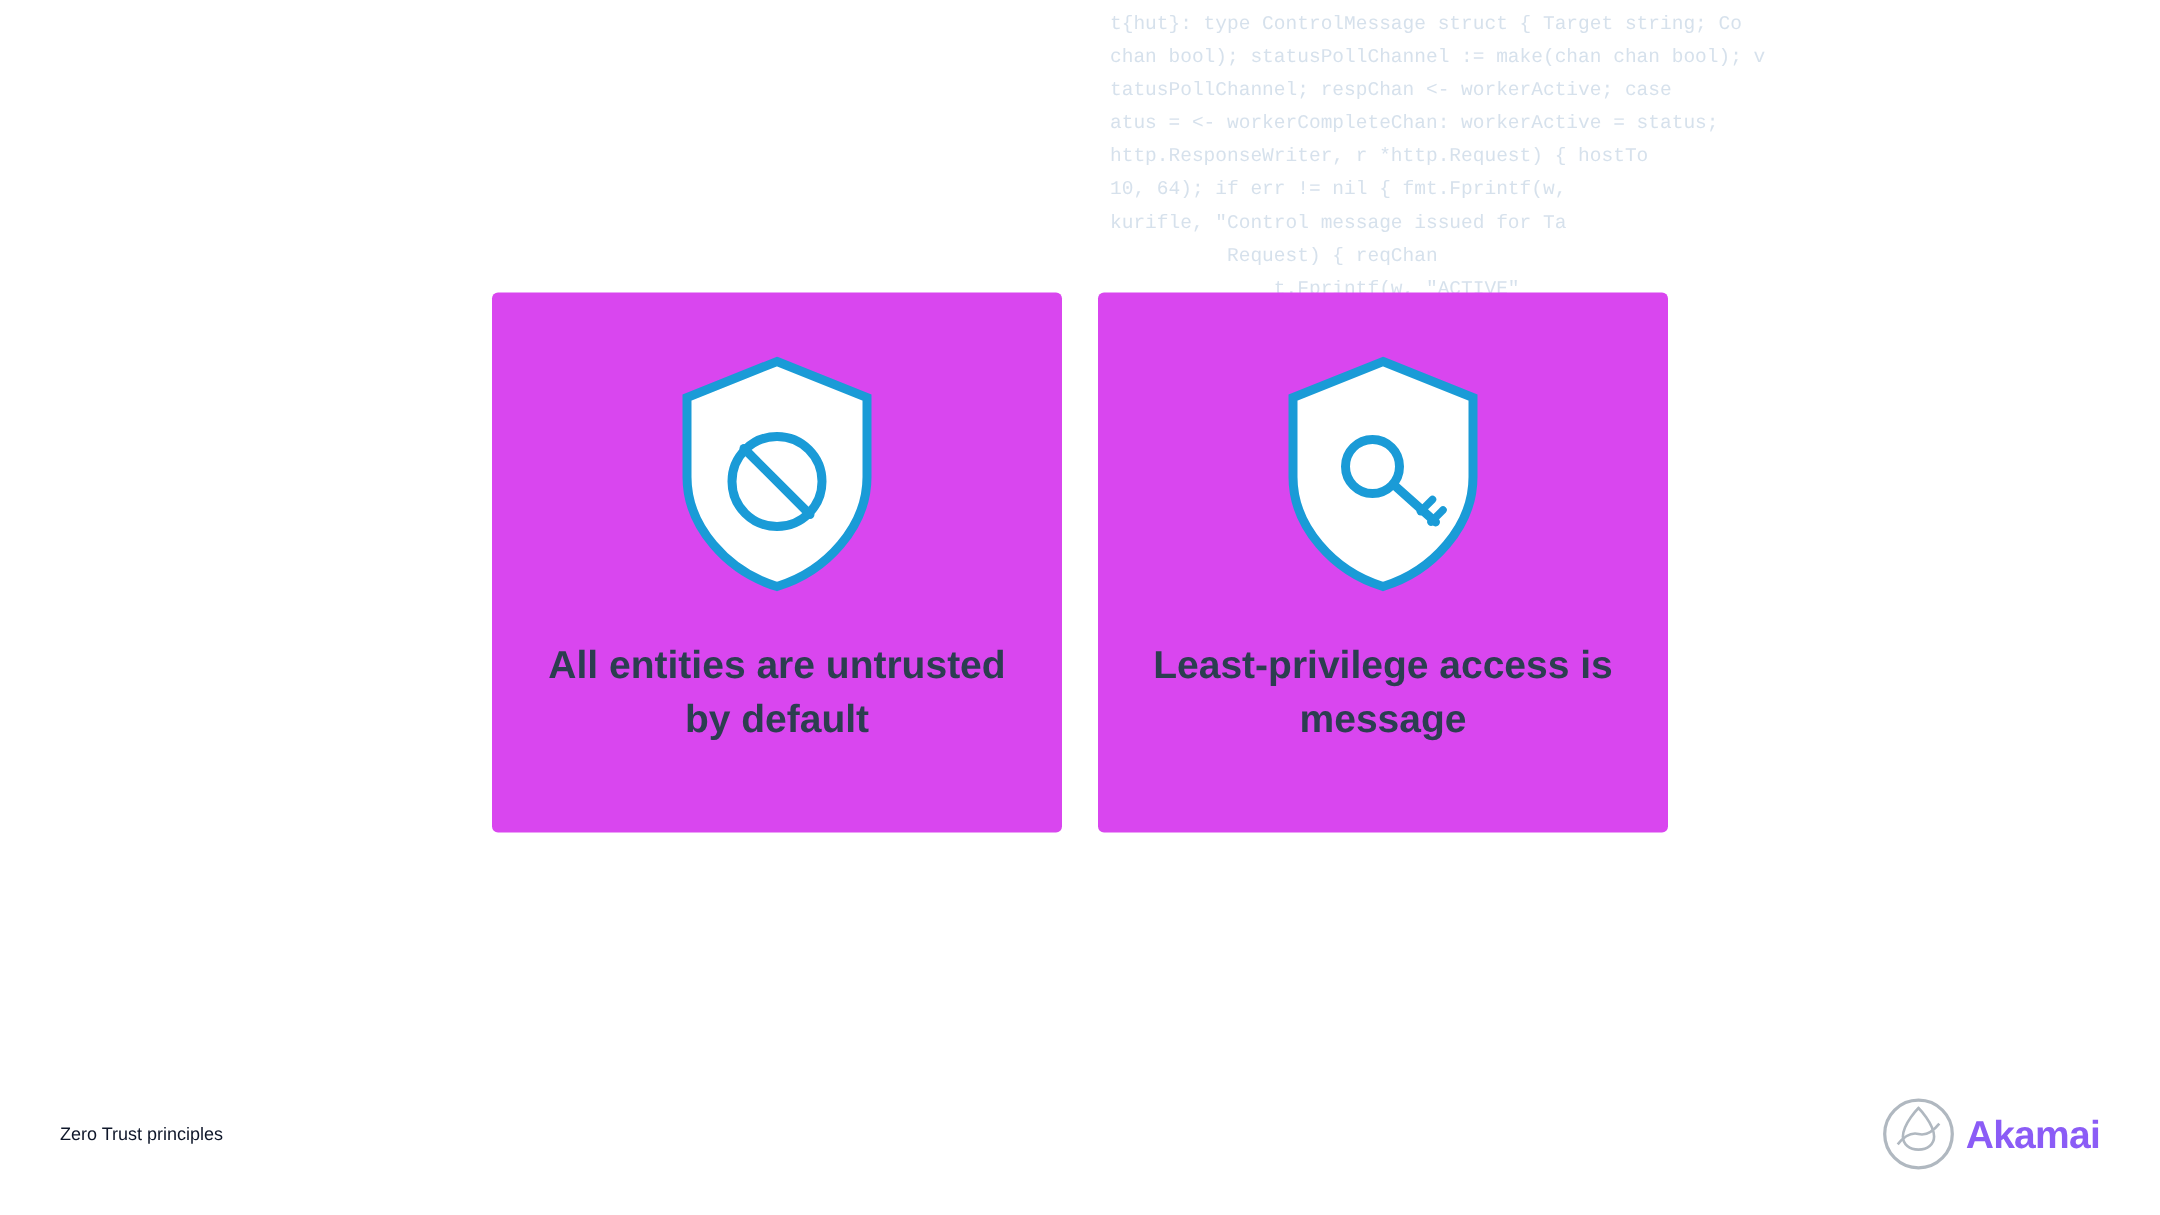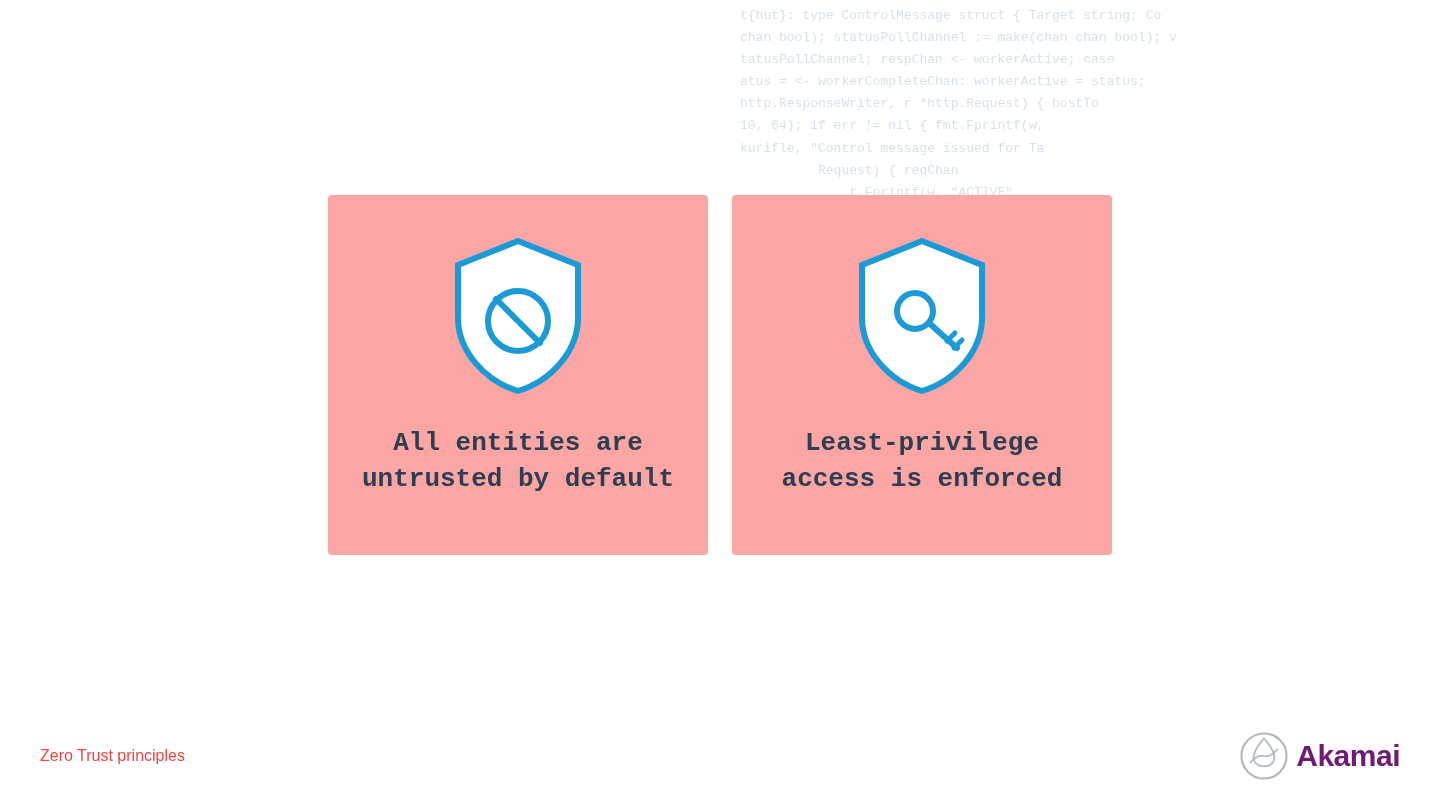--- a/index.html
+++ b/index.html
@@ -42,31 +42,30 @@
     .cards-section {
       display: flex;
       justify-content: center;
       align-items: center;
       flex: 1;
       gap: 24px;
       padding: 80px 80px 60px 80px;
     }
 
     .card {
-      background: #fca5a5;
+      background: #d946ef;
       border-radius: 4px;
       width: 380px;
       height: 360px;
       display: flex;
       flex-direction: column;
       align-items: center;
       justify-content: flex-start;
       padding-top: 20px;
       position: relative;
-      font-family: Liberation Mono, monospace;
     }
 
     .shield-icon-wrapper {
       width: 160px;
       height: 160px;
       display: flex;
       align-items: center;
       justify-content: center;
       margin-top: 20px;
       margin-bottom: 30px;
@@ -85,41 +84,41 @@
     .bottom-bar {
       display: flex;
       justify-content: space-between;
       align-items: center;
       padding: 0 40px 28px 40px;
       position: relative;
       z-index: 1;
     }
 
     .bottom-label {
-      font-size: 16px;
-      color: #ef4444;
+      font-size: 12px;
+      color: #0f172a;
       font-weight: 400;
     }
 
     
     .akamai-logo {
       display: flex;
       align-items: center;
       gap: 6px;
     }
 
     .akamai-circle {
       width: 52px;
       height: 52px;
     }
 
     .akamai-text {
-      font-size: 30px;
+      font-size: 26px;
       font-weight: 600;
-      color: #701a75;
+      color: #8b5cf6;
       letter-spacing: -0.5px;
     }
   </style>
 </head>
 <body>
 
 <div class="code-bg">t{hut}: type ControlMessage struct { Target string; Co
 chan bool); statusPollChannel := make(chan chan bool); v
 tatusPollChannel; respChan &lt;- workerActive; case
 atus = &lt;- workerCompleteChan: workerActive = status;
@@ -158,21 +157,21 @@
         <svg width="150" height="165" viewBox="0 0 150 165" fill="none" xmlns="http://www.w3.org/2000/svg">
 
           <path d="M75 8 L135 32 L135 85 C135 118 108 148 75 158 C42 148 15 118 15 85 L15 32 Z" fill="white" stroke="#1a9bd7" stroke-width="6"></path>
 
           <circle cx="68" cy="78" r="18" fill="none" stroke="#1a9bd7" stroke-width="6"></circle>
           <line x1="82" y1="90" x2="110" y2="115" stroke="#1a9bd7" stroke-width="6" stroke-linecap="round"></line>
           <line x1="100" y1="108" x2="108" y2="100" stroke="#1a9bd7" stroke-width="5" stroke-linecap="round"></line>
           <line x1="107" y1="115" x2="115" y2="107" stroke="#1a9bd7" stroke-width="5" stroke-linecap="round"></line>
         </svg>
       </div>
-      <div class="card-text">Least-privilege access is enforced</div>
+      <div class="card-text">Least-privilege access is message</div>
     </div>
 
 
   </div>
 
   <div class="bottom-bar">
     <span class="bottom-label">Zero Trust principles</span>
 
     <div class="akamai-logo">
       <svg class="akamai-circle" viewBox="0 0 60 60" fill="none" xmlns="http://www.w3.org/2000/svg">

